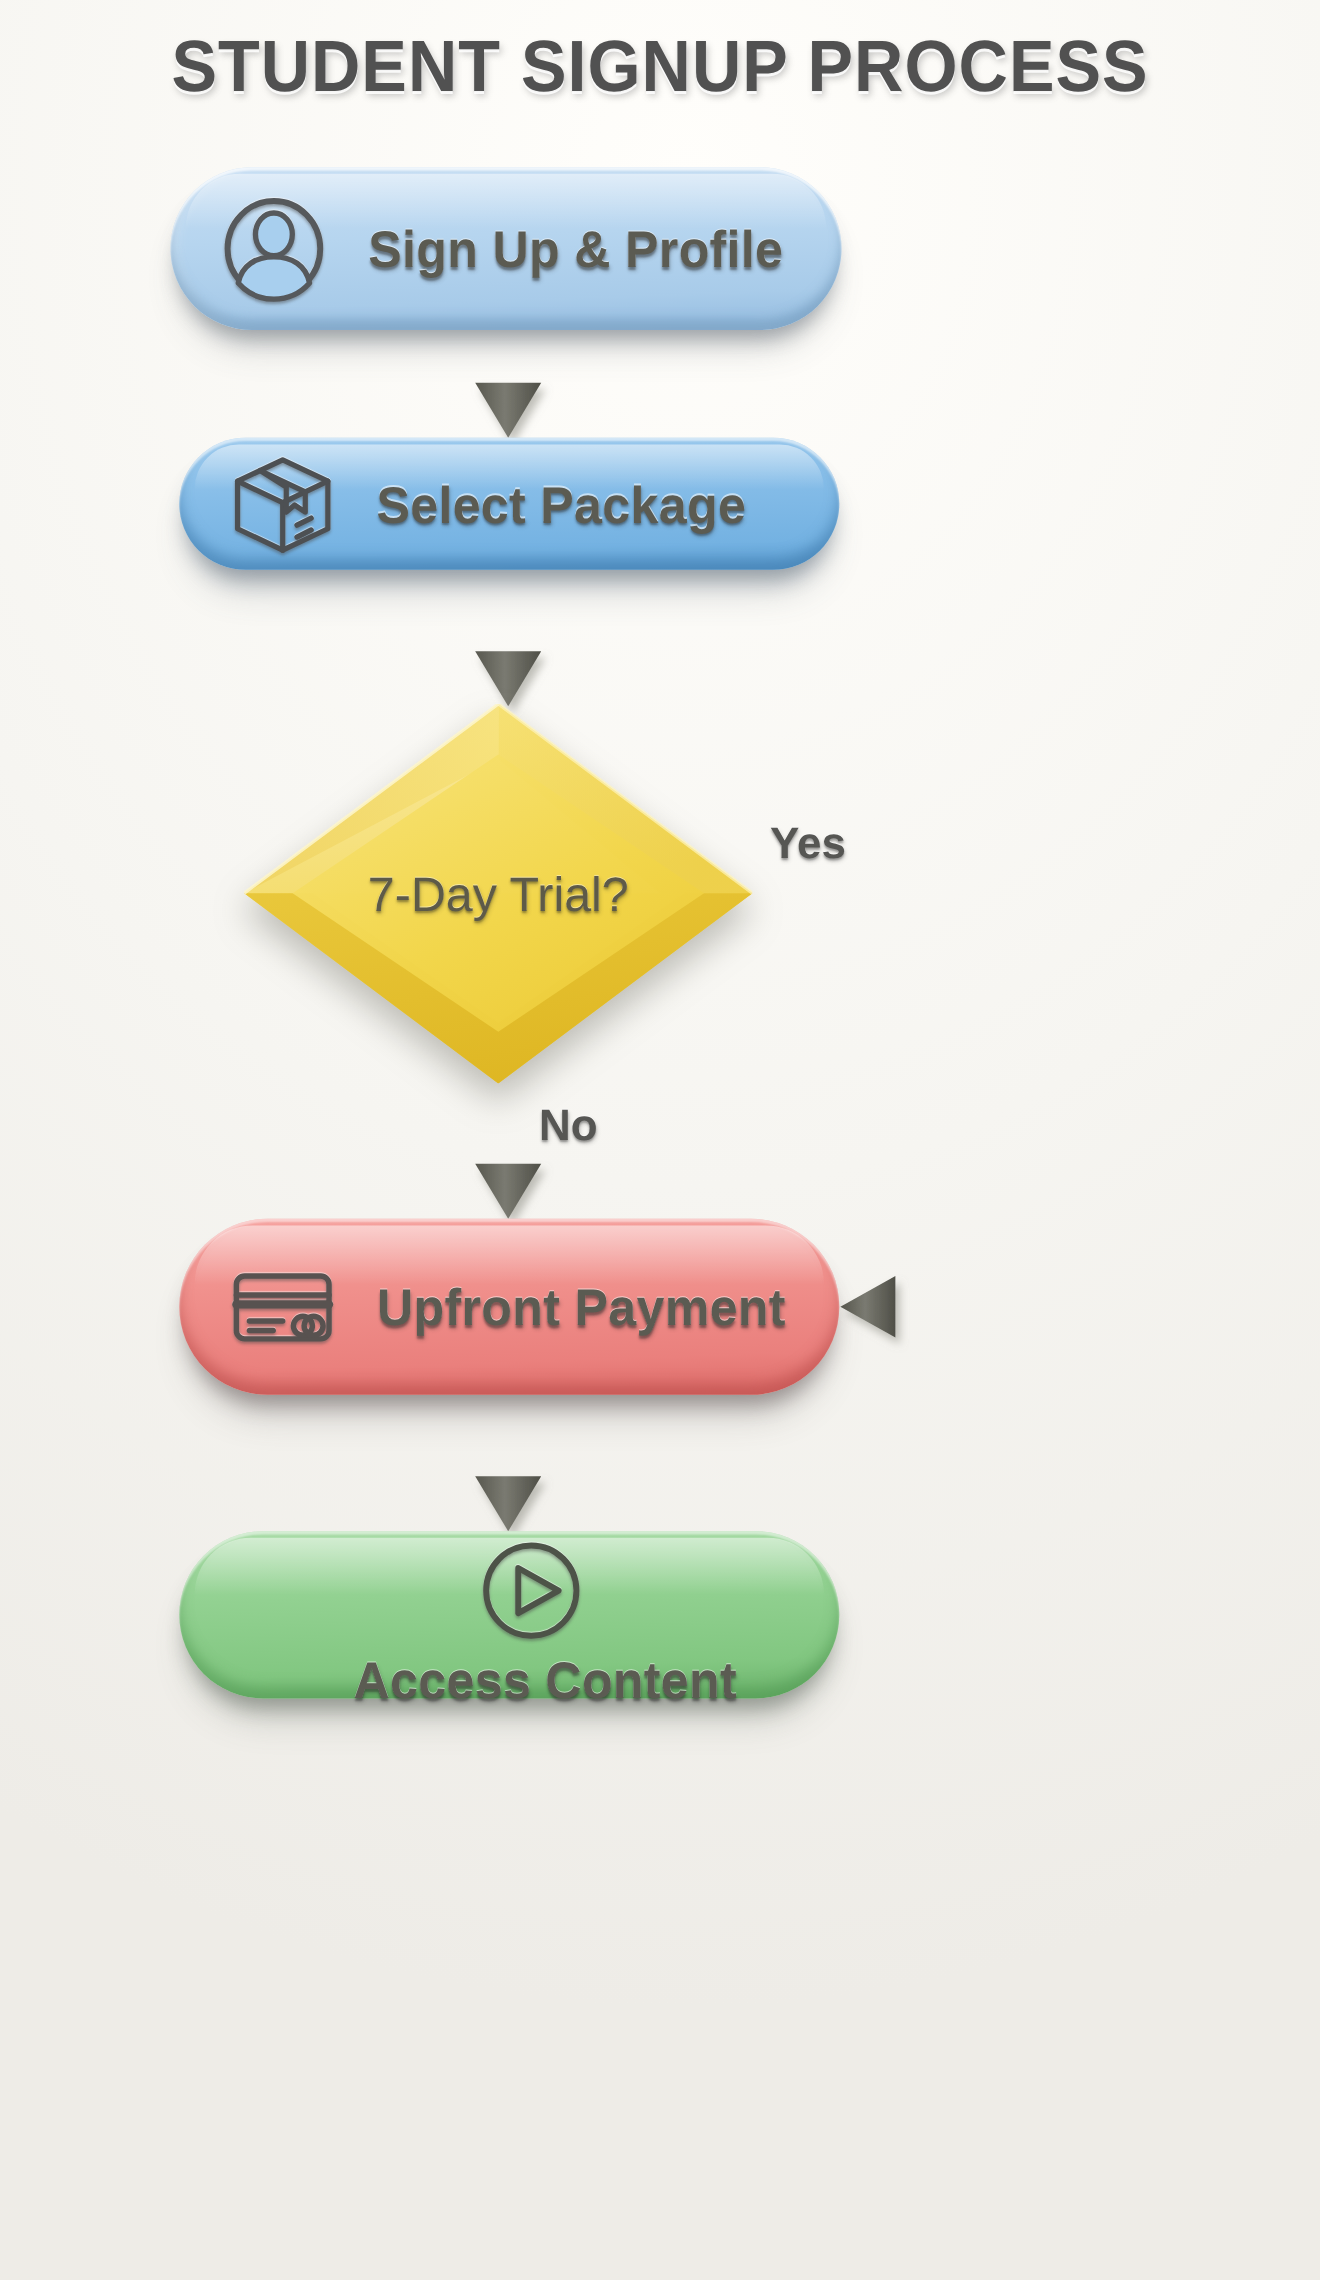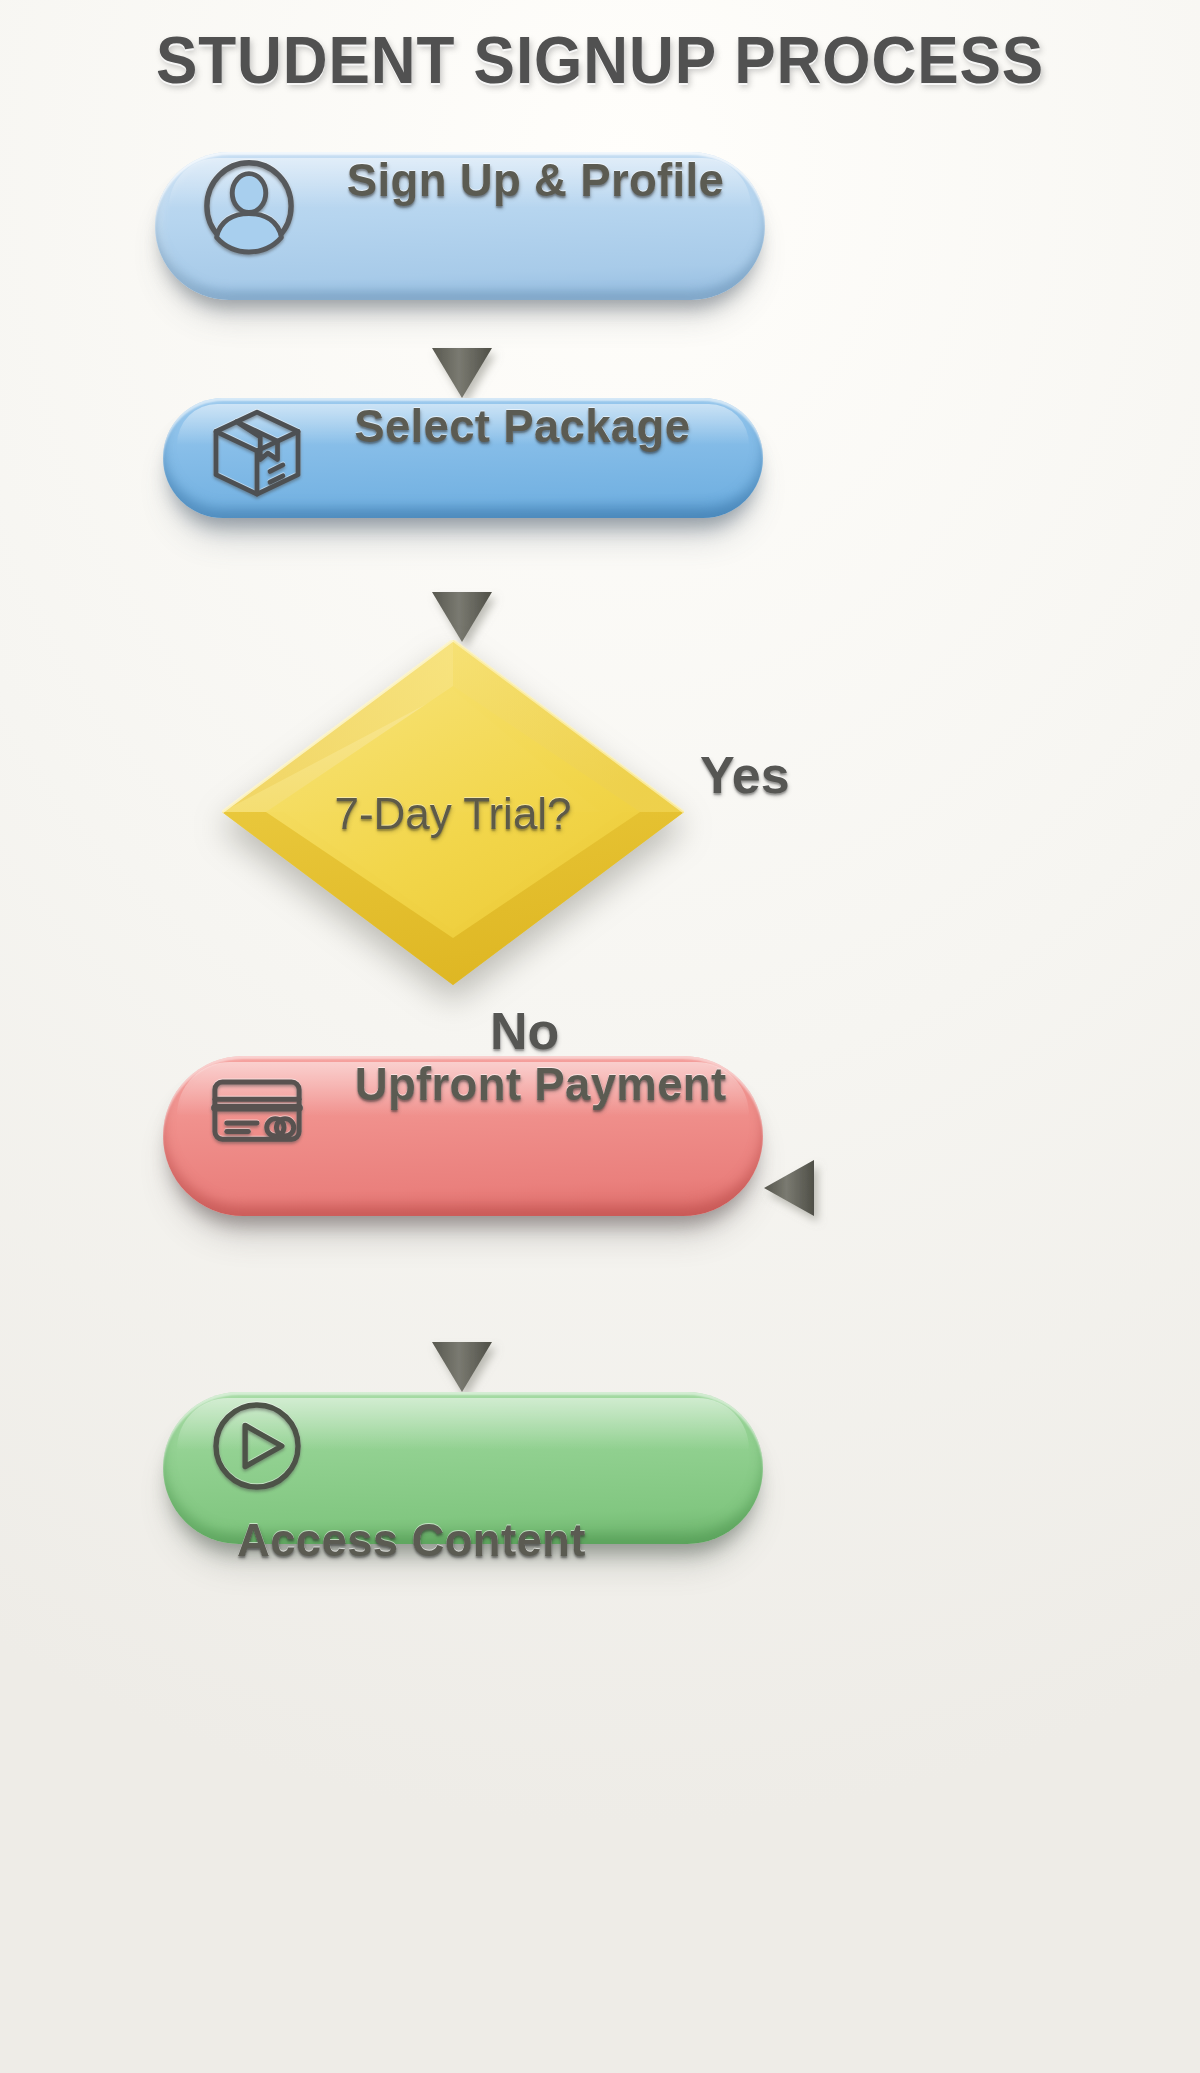--- a/index.html
+++ b/index.html
@@ -34,24 +34,24 @@
       0 2px 0 rgba(255,255,255,.85),
       2px 4px 7px rgba(90,90,90,.33),
       0 1px 1px rgba(60,60,60,.25);
     white-space:nowrap;
   }
 
   
   .node{
     position:absolute;
     display:flex;
+    align-items:center;
     border-radius:999px;
     padding-left:40px;
     z-index:6;
-    gap:12px;
   }
   .node .label{
     font-size:47px;
     font-weight:bold;
     color:#5b5b52;
     letter-spacing:.3px;
     white-space:nowrap;
     margin-left:26px;
     font-family:"Liberation Sans Narrow","Liberation Sans",sans-serif;
     transform:scaleX(.97);
@@ -90,21 +90,21 @@
   #n2{
     left:163px; top:398px; width:600px; height:120px;
     background:linear-gradient(178deg,#9ecbee 0%,#86bde8 40%,#74b2e2 80%,#5d9fd4 100%);
     box-shadow:
       inset 0 3px 2px rgba(255,255,255,.60),
       inset 0 -10px 12px rgba(58,116,165,.55),
       0 15px 17px -6px rgba(85,100,115,.45),
       0 28px 36px -14px rgba(75,90,105,.32);
   }
   #n4{
-    left:163px; top:1056px; width:600px; height:160px;
+    left:163px; top:1108px; width:600px; height:160px;
     background:linear-gradient(178deg,#f6a3a0 0%,#f0908c 38%,#ea807d 78%,#dd6c69 100%);
     box-shadow:
       inset 0 3px 2px rgba(255,255,255,.52),
       inset 0 -10px 12px rgba(179,70,68,.50),
       0 15px 17px -6px rgba(95,85,85,.45),
       0 28px 36px -14px rgba(85,78,78,.32);
   }
   #n5{
     left:163px; top:1392px; width:600px; height:152px;
     background:linear-gradient(178deg,#a8dca6 0%,#92d191 38%,#82c781 78%,#6bb36b 100%);
@@ -139,21 +139,21 @@
     pointer-events:none;
   }
 
   
   #wires{ position:absolute; inset:0; z-index:3; }
   #wires svg{ display:block; width:1200px; height:2073px; }
 
   
   .elabel{
     position:absolute;
-    font-size:52px; font-weight:bold;
+    font-size:40px; font-weight:bold;
     color:#565653;
     font-family:"Liberation Sans Narrow","Liberation Sans",sans-serif;
     z-index:8;
     text-shadow:
       0 -1px 0 rgba(255,255,255,.6),
       0 2px 2px rgba(50,50,50,.42),
       1px 3px 4px rgba(50,50,50,.2);
   }
   #lbl-yes{ left:700px; top:745px; }
   #lbl-no{  left:474px; top:1001px;margin-left:16px; }

